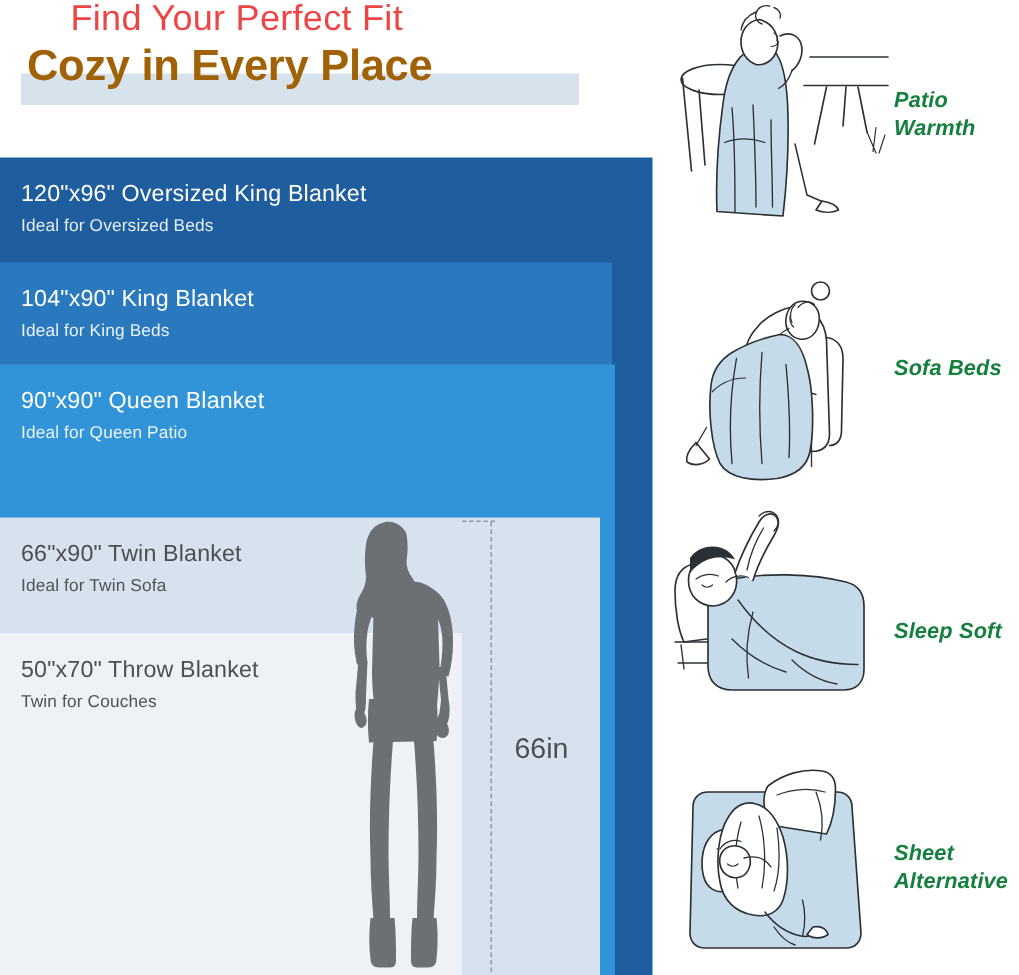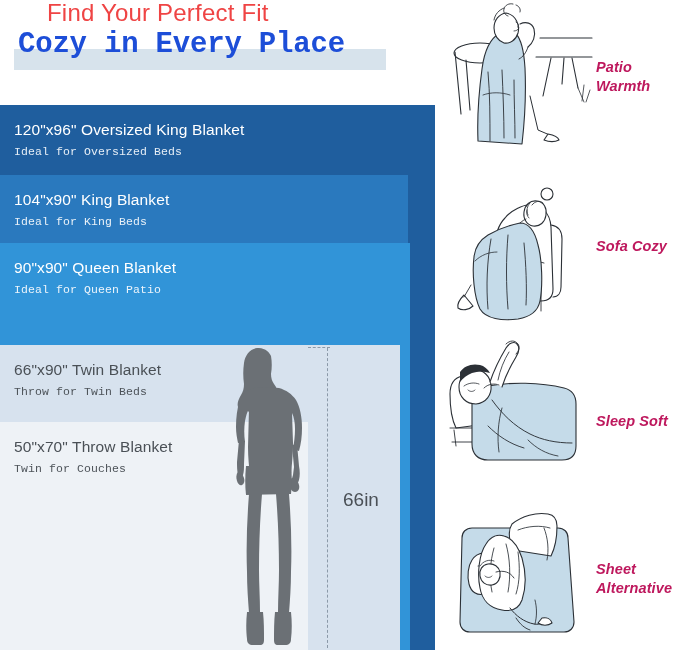--- a/index.html
+++ b/index.html
@@ -17,35 +17,34 @@
     font-size:24px;font-weight:400;color:#ef4444;letter-spacing:.2px;
     white-space:nowrap;
     margin-left:29px;
   }
   .hl-bar{
     position:absolute;left:0px;top:49px;width:372px;height:21px;
     background:#d7e3ec;
   }
   .headline{
     position:absolute;left:4px;top:28px;
-    font-size:29px;font-weight:700;color:#1d4ed8;letter-spacing:-.2px;
+    font-size:29px;font-weight:700;color:#a16207;letter-spacing:-.2px;
     white-space:nowrap;
-    font-family:Liberation Mono, monospace;
   }
 
   
   .chart{position:absolute;left:0px;top:0px;width:440px;height:650px;}
   .band{position:absolute;left:0px;}
   .band .ttl{
     position:absolute;left:14px;
     font-size:15.5px;font-weight:400;letter-spacing:.1px;white-space:nowrap;
   }
   .band .sub{
     position:absolute;left:14px;
-    font-size:11.5px;font-weight:400;letter-spacing:.1px;white-space:nowrap;font-family:Liberation Mono, monospace;
+    font-size:11.5px;font-weight:400;letter-spacing:.1px;white-space:nowrap;
   }
 
   
   .b-oversized{top:105px;  height:545px; width:435px; background:#1f5e9e;}
   .b-king     {top:175px;  height:475px; width:408px; background:#2a79be;}
   .b-queen    {top:243px;  height:407px; width:410px; background:#3194d8;}
   .b-twin     {top:345px;  height:305px; width:400px; background:#d7e2ee;}
   .b-throw    {top:422px;  height:228px; width:308px; background:#eef2f6;}
 
   .b-oversized .ttl{top:16px;color:#ffffff;}
@@ -75,21 +74,21 @@
 
   
   .silhouette{position:absolute;left:226px;top:344px;width:86px;height:306px;}
 
   
   .col{position:absolute;left:440px;top:0;width:239px;height:650px;}
   .cell{position:absolute;left:0;width:239px;}
   .cell .art{position:absolute;left:4px;top:0;width:150px;height:100%;}
   .cell .cap{
     position:absolute;
-    font-size:14.5px;font-style:italic;font-weight:700;color:#be185d;
+    font-size:14.5px;font-style:italic;font-weight:700;color:#15803d;
     line-height:1.28;letter-spacing:.1px;
   }
   .c1{top:0px;height:165px;}
   .c1 .cap{left:156px;top:58px;}
   .c2{top:165px;height:165px;}
   .c2 .cap{left:156px;top:72px;}
   .c3{top:330px;height:170px;}
   .c3 .cap{left:156px;top:82px;}
   .c4{top:500px;height:150px;}
   .c4 .cap{left:156px;top:60px;}
@@ -117,21 +116,21 @@
       <div class="sub">Ideal for King Beds</div>
     </div>
 
     <div class="band b-queen">
       <div class="ttl">90"x90" Queen Blanket</div>
       <div class="sub">Ideal for Queen Patio</div>
     </div>
 
     <div class="band b-twin">
       <div class="ttl">66"x90" Twin Blanket</div>
-      <div class="sub">Throw for Twin Beds</div>
+      <div class="sub">Ideal for Twin Sofa</div>
     </div>
 
     <div class="band b-throw">
       <div class="ttl">50"x70" Throw Blanket</div>
       <div class="sub">Twin for Couches</div>
     </div>
 
     <div class="silhouette">
       <svg viewBox="0 0 86 306" width="86" height="306" xmlns="http://www.w3.org/2000/svg">
         <g fill="#6b7075">
@@ -221,21 +220,21 @@
 
           <path d="M76 58c-10 2-22 6-32 12-8 5-13 12-14 22-2 16 0 40 6 52 6 10 22 12 38 10 12-2 20-8 22-18 3-16 2-42-2-56-3-13-9-22-18-22z" fill="#c5dbe9" stroke="#2b3036"></path>
           <path d="M47 74c-4 22-5 48-3 70M64 70c-2 24-2 50 0 74M80 78c2 22 3 44 2 62" stroke-width=".9"></path>
           <path d="M31 96c6-6 14-9 22-9" stroke-width=".8"></path>
 
           <path d="M20 130c-4 4-7 9-6 13 4 3 11 2 15-2z" fill="#fff"></path>
           <path d="M27 120l-7 12" stroke-width=".9"></path>
         </svg>
       </div>
       <div class="cap">
-        <div>Sofa Cozy</div>
+        <div>Sofa Beds</div>
       </div>
     </div>
 
     <div class="cell c3">
       <div class="art">
         <svg viewBox="0 0 150 170" width="150" height="170" xmlns="http://www.w3.org/2000/svg" fill="none" stroke="#2b3036" stroke-width="1.1" stroke-linecap="round" stroke-linejoin="round">
 
           <path d="M18 46c-8 2-12 8-12 18 0 12 2 26 6 34l30-4c3-14 3-32-2-42-5-8-14-9-22-6z" fill="#fff"></path>
 
           <path d="M6 98h26M10 100l2 16M8 112h20" stroke-width=".9"></path>

